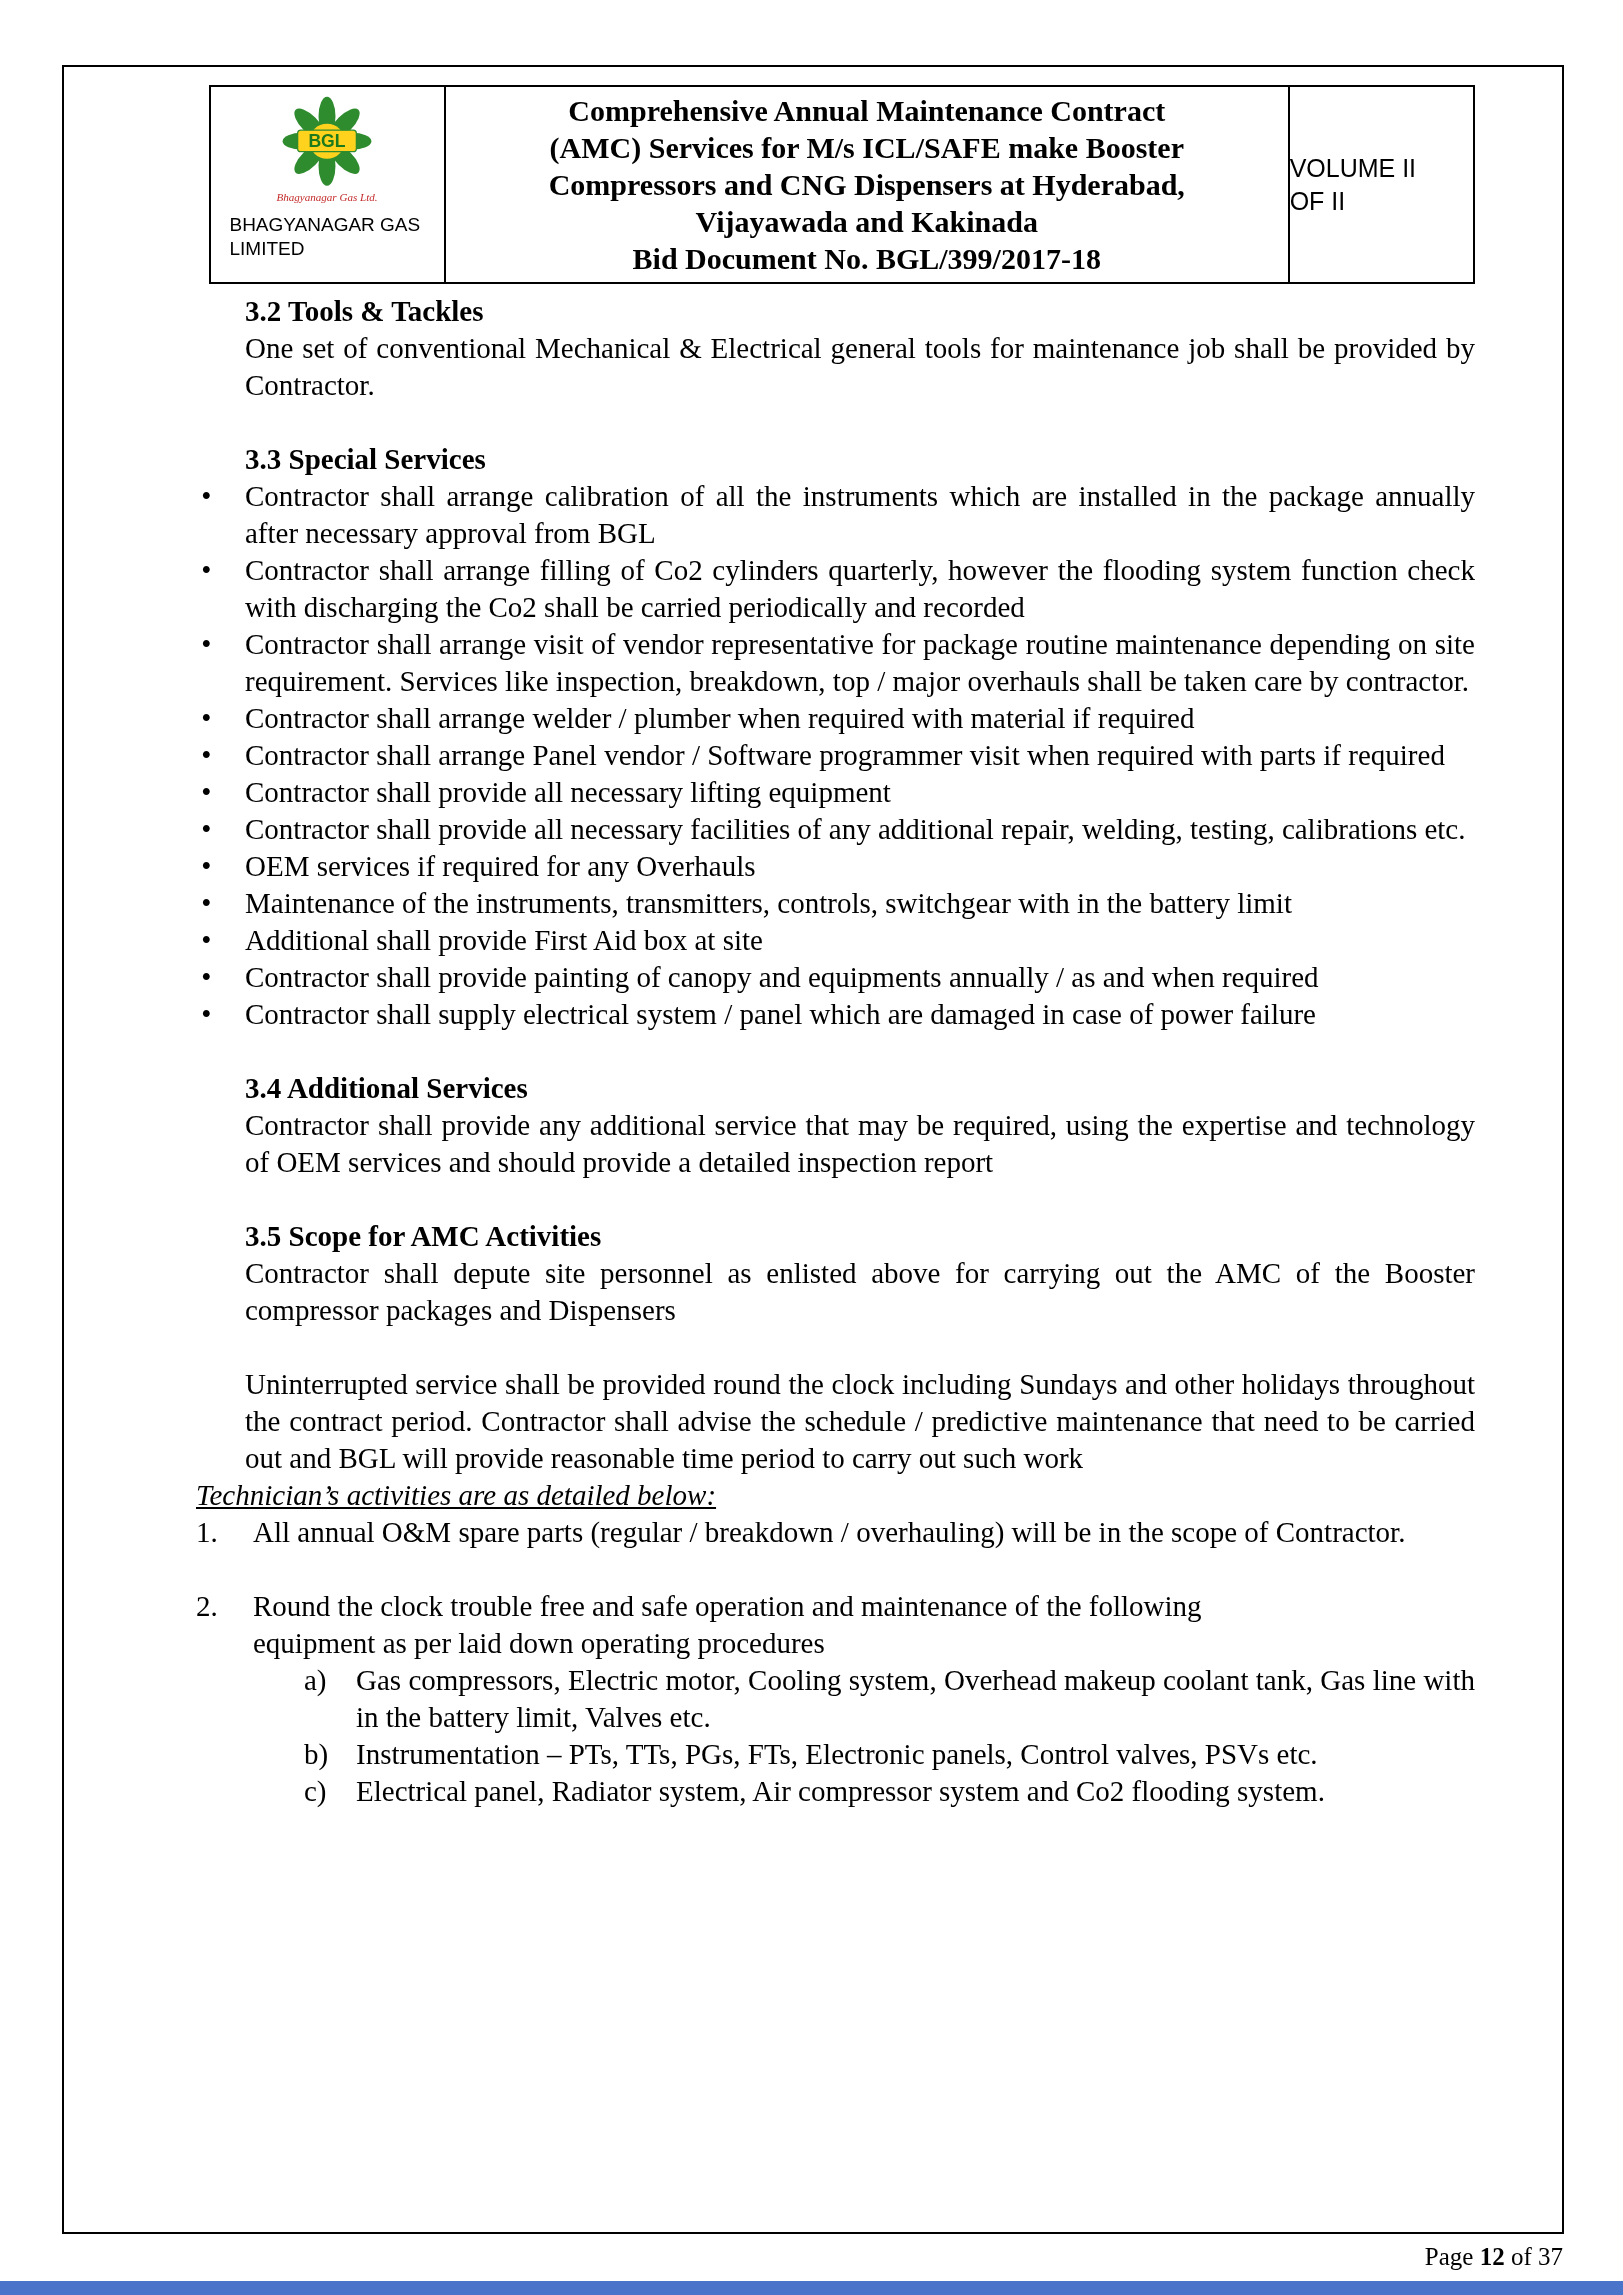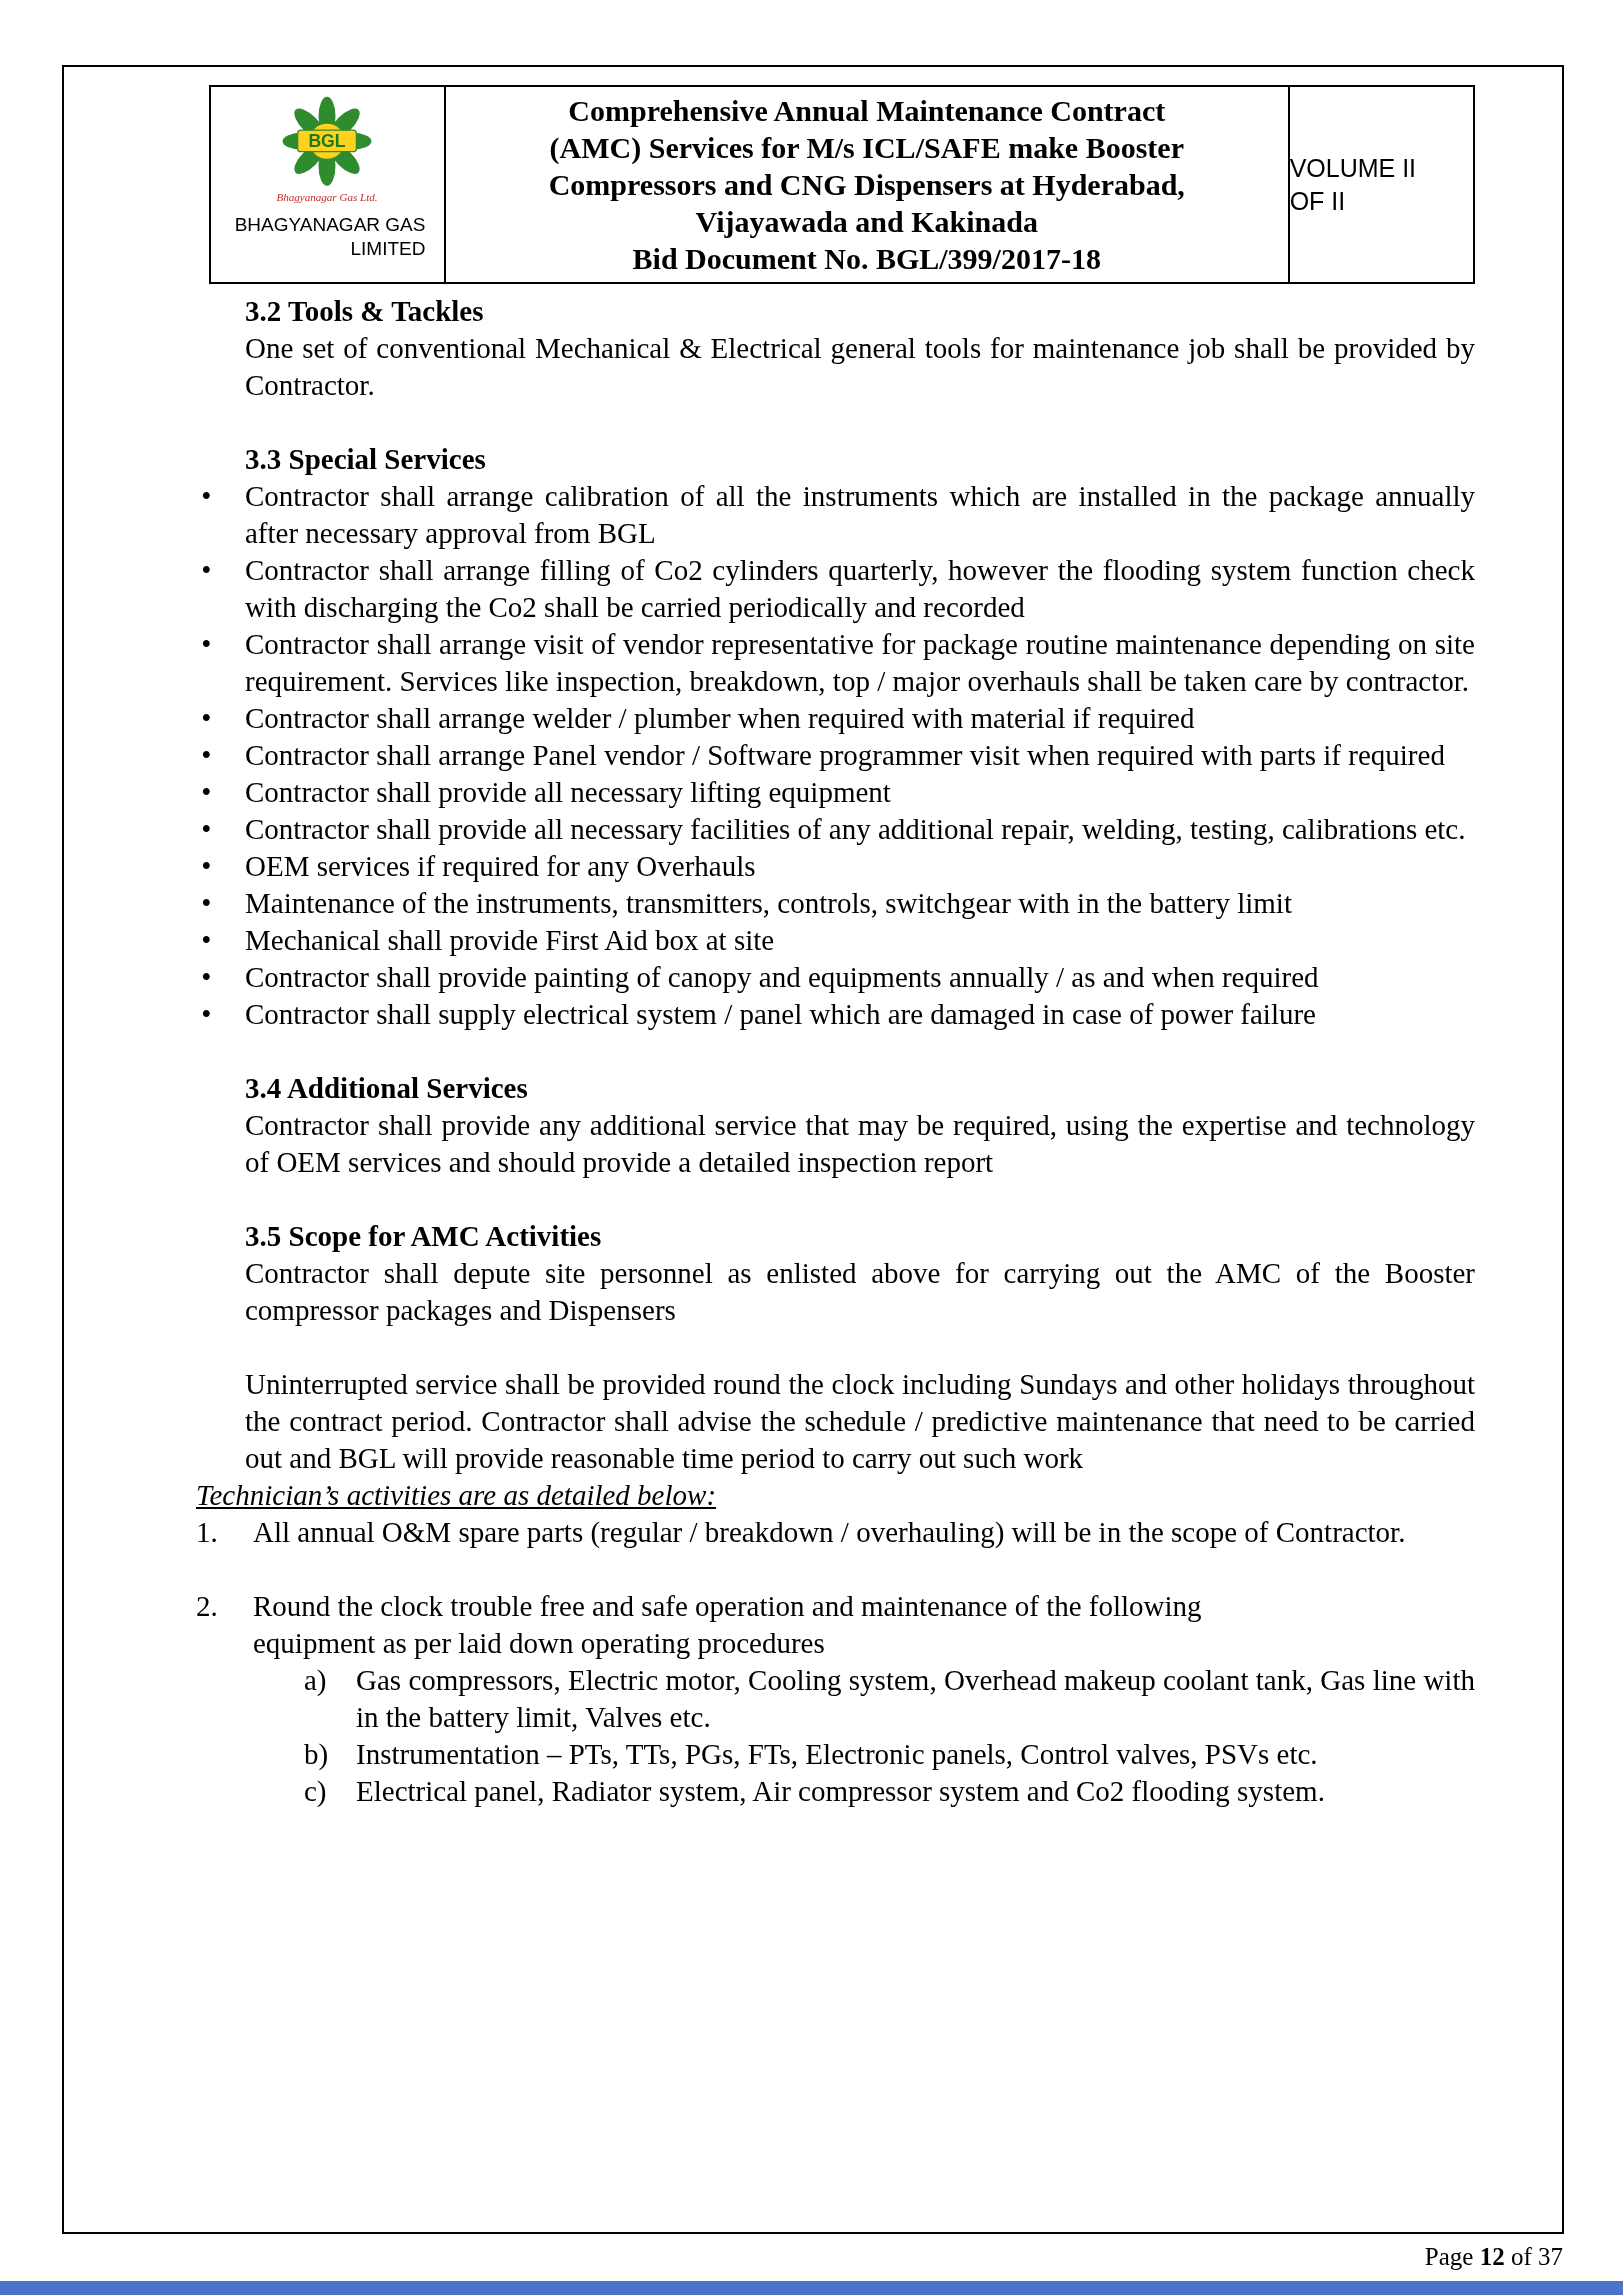--- a/index.html
+++ b/index.html
@@ -39,21 +39,21 @@
     min-height: 195px;
     display: flex;
     flex-direction: column;
     align-items: center;
     padding-top: 6.5px;
   }
   .company {
     font-family: "Liberation Sans", sans-serif;
     font-size: 19px;
     line-height: 23.6px;
-    text-align: right;
+    text-align: left;
     width: 196px;
     margin-top: 1.3px;
   }
 
   .title-cell {
     width: 900px;
     padding: 5.2px 13px 3.9px 13px;
     text-align: center;
     font-weight: bold;
     font-size: 30px;
@@ -185,21 +185,21 @@
       <ul class="bullets">
         <li>Contractor shall arrange calibration of all the instruments which are installed in the package annually after necessary approval from BGL</li>
         <li>Contractor shall arrange filling of Co2 cylinders quarterly, however the flooding system function check with discharging the Co2 shall be carried periodically and recorded</li>
         <li>Contractor shall arrange visit of vendor representative for package routine maintenance depending on site requirement. Services like inspection, breakdown, top / major overhauls shall be taken care by contractor.</li>
         <li>Contractor shall arrange welder / plumber when required with material if required</li>
         <li>Contractor shall arrange Panel vendor / Software programmer visit when required with parts if required</li>
         <li>Contractor shall provide all necessary lifting equipment</li>
         <li>Contractor shall provide all necessary facilities of any additional repair, welding, testing, calibrations etc.</li>
         <li>OEM services if required for any Overhauls</li>
         <li>Maintenance of the instruments, transmitters, controls, switchgear with in the battery limit</li>
-        <li>Mechanical shall provide First Aid box at site</li>
+        <li>Additional shall provide First Aid box at site</li>
         <li>Contractor shall provide painting of canopy and equipments annually / as and when required</li>
         <li>Contractor shall supply electrical system / panel which are damaged in case of power failure</li>
       </ul>
 
       <div class="h">3.4 Additional Services</div>
       <div class="p">Contractor shall provide any additional service that may be required, using the expertise and technology of OEM services and should provide a detailed inspection report</div>
 
       <div class="h">3.5 Scope for AMC Activities</div>
       <div class="p">Contractor shall depute site personnel as enlisted above for carrying out the AMC of the Booster compressor packages and Dispensers</div>
       <div class="p gap-top">Uninterrupted service shall be provided round the clock including Sundays and other holidays throughout the contract period. Contractor shall advise the schedule / predictive maintenance that need to be carried out and BGL will provide reasonable time period to carry out such work</div>

